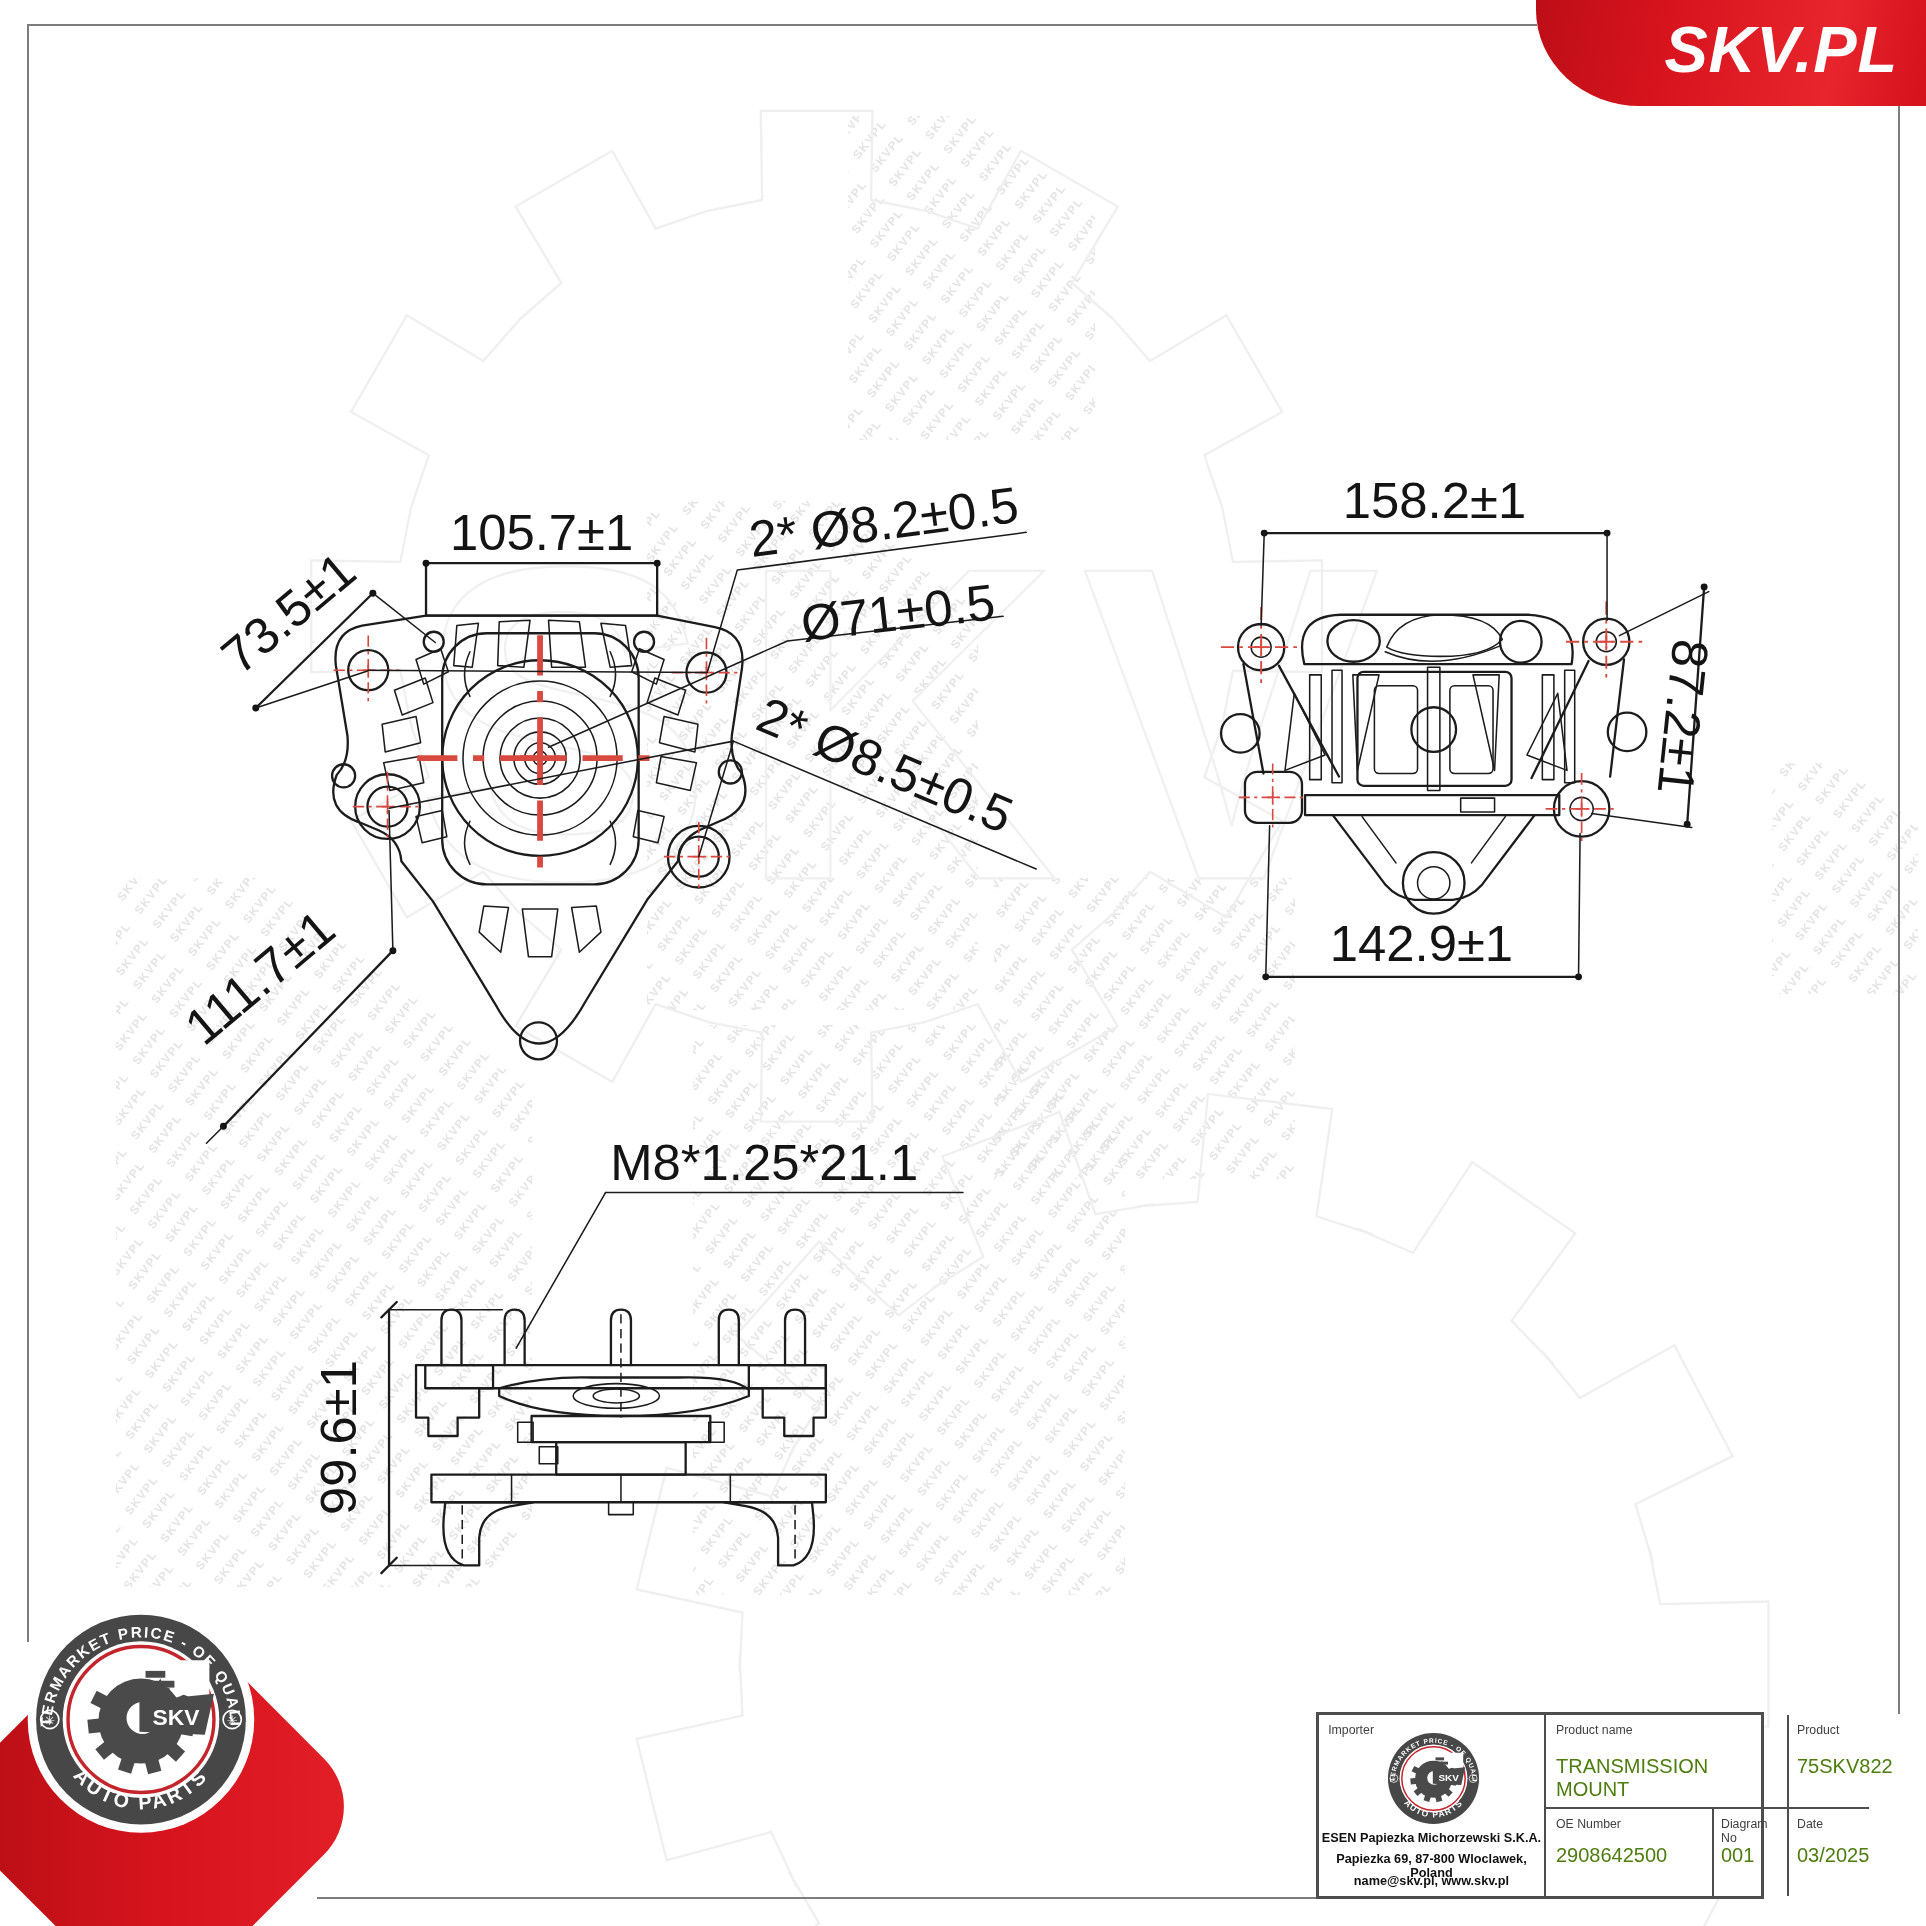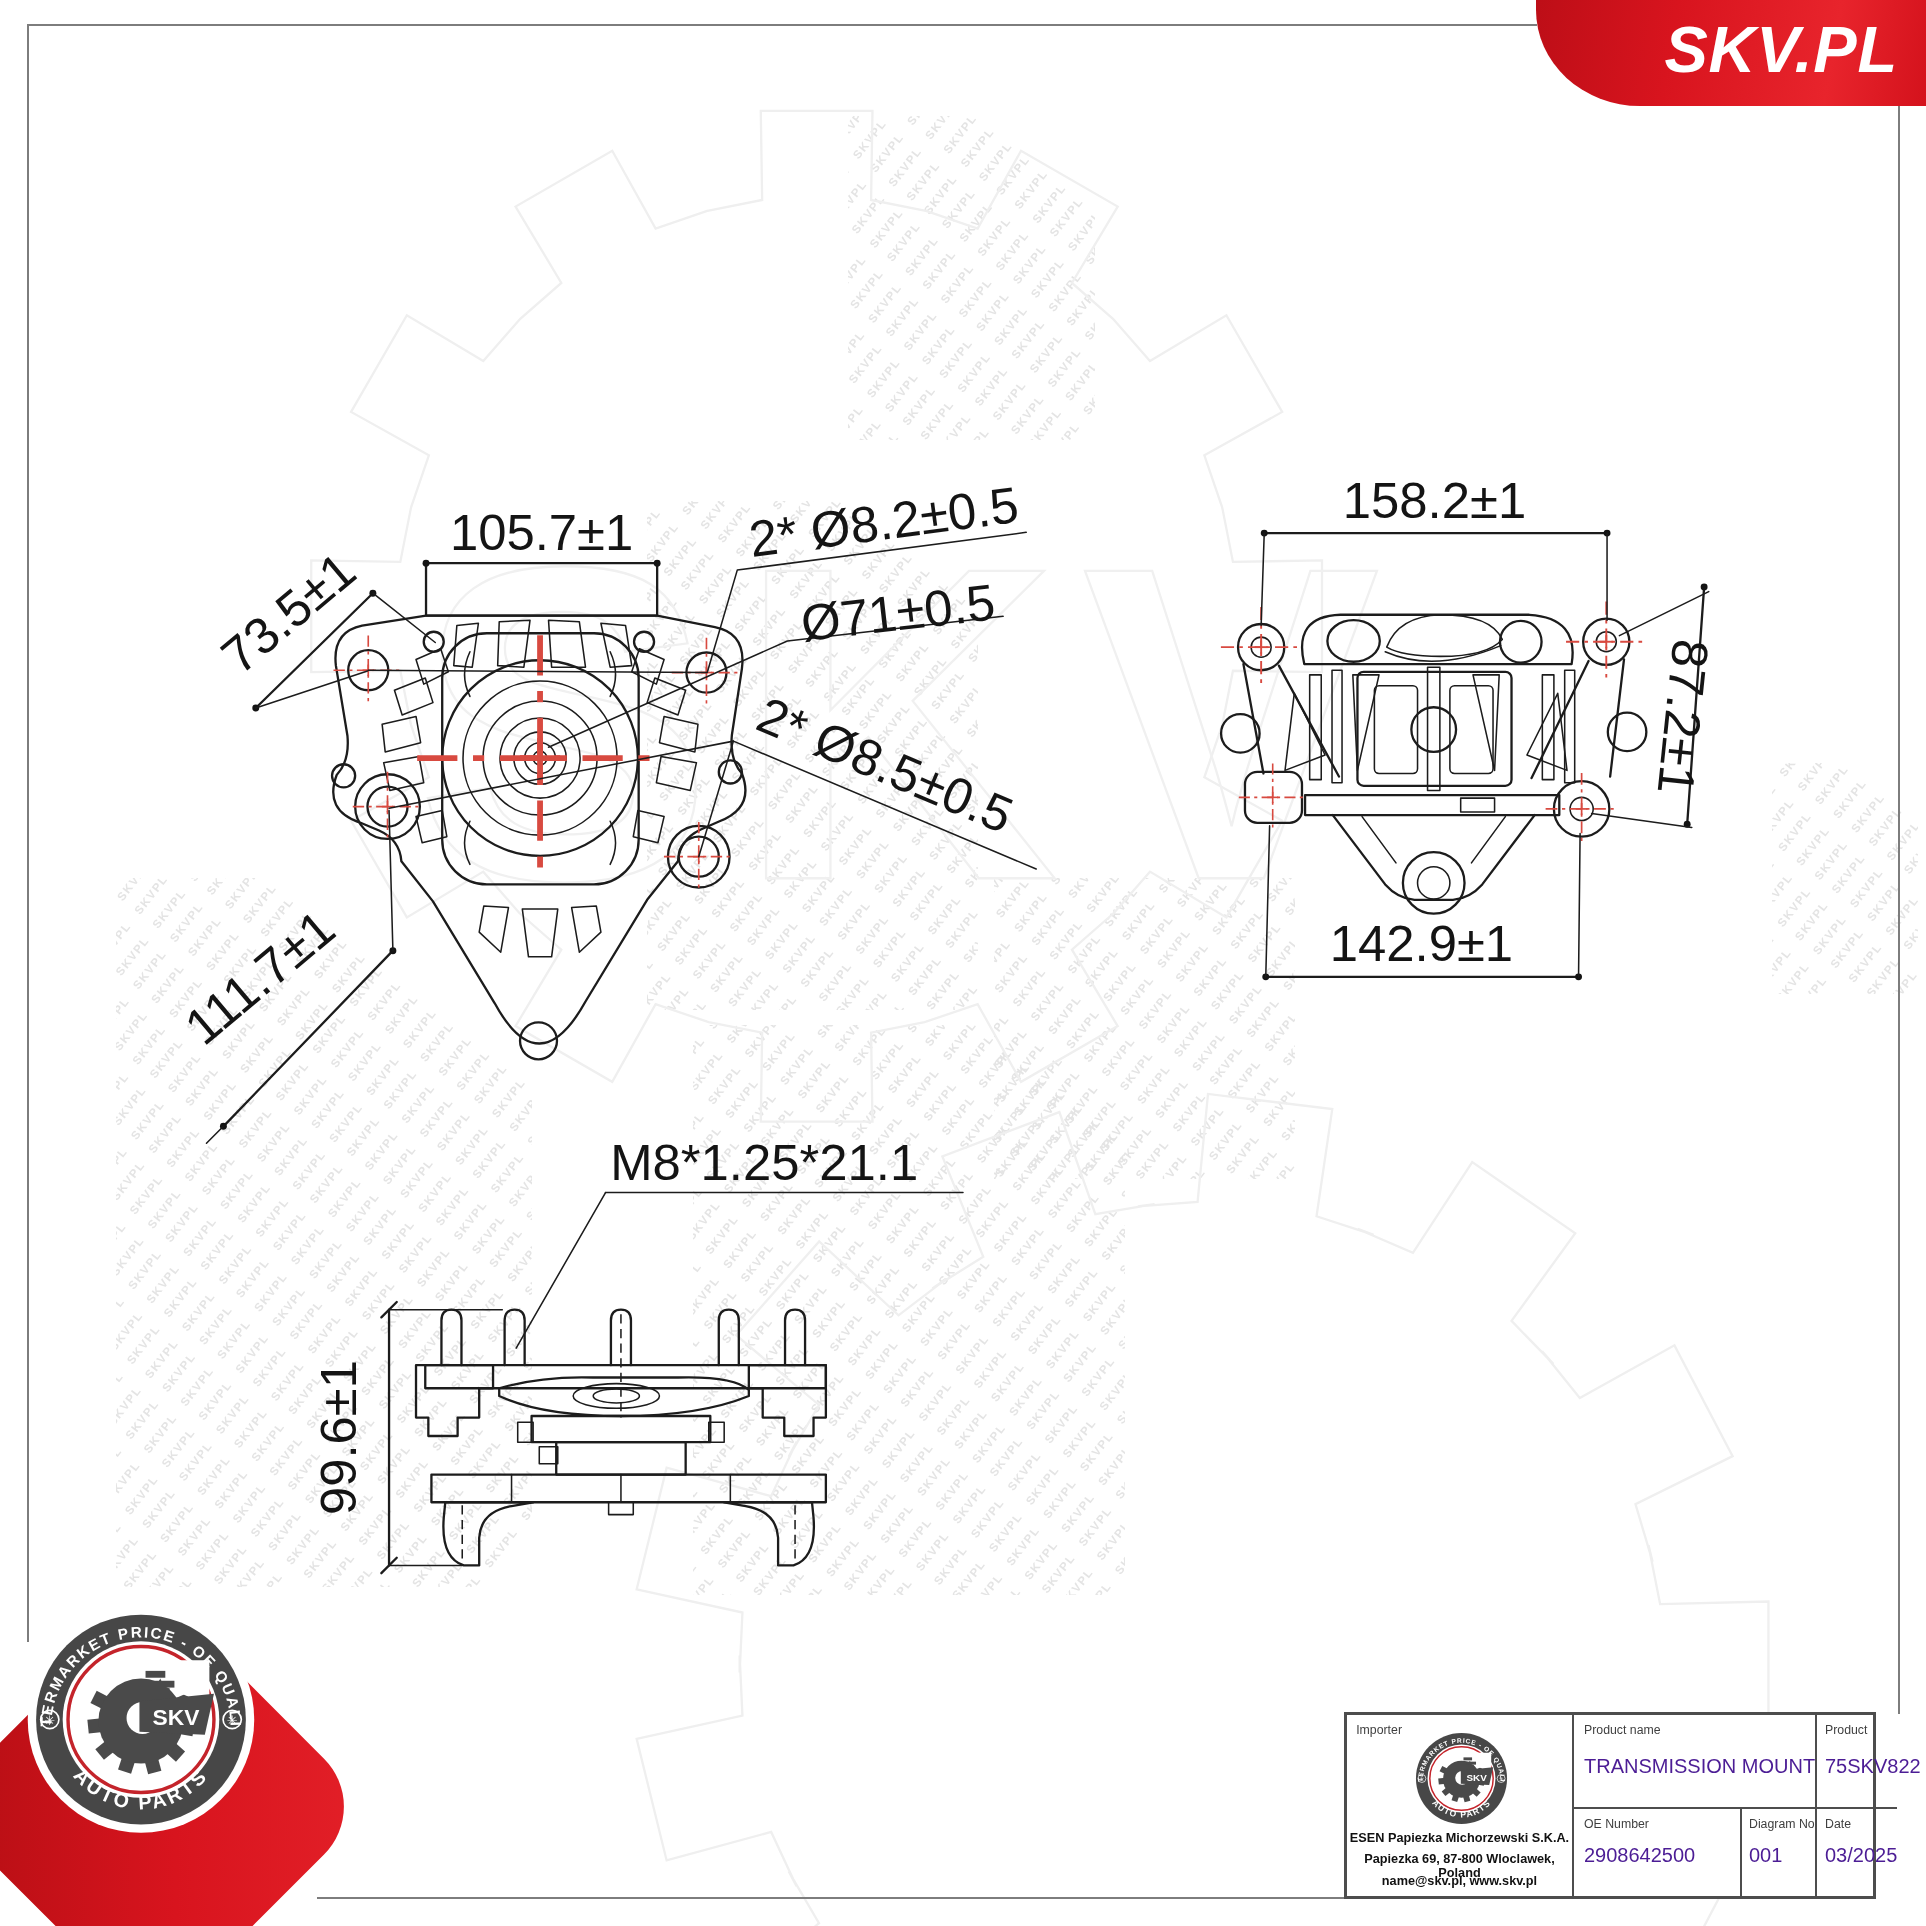--- a/index.html
+++ b/index.html
@@ -21,25 +21,25 @@
           word-spacing:9.2px;line-height:1.95;}
   
   #drawing{position:absolute;left:0;top:0;}
   .ln{fill:none;stroke:#1c1c1c;stroke-width:3;stroke-linecap:round;stroke-linejoin:round;}
   .thin{fill:none;stroke:#1c1c1c;stroke-width:2;stroke-linecap:round;stroke-linejoin:round;}
   .dsh{fill:none;stroke:#1c1c1c;stroke-width:2;stroke-dasharray:12 7;}
   .red{stroke:#d84a40;stroke-width:2.6;fill:none;}
   .dimtxt{font-family:"Liberation Sans",sans-serif;font-size:66px;fill:#141414;}
   .dot{fill:#141414;stroke:none;}
   
-  #tblock{position:absolute;left:1344px;top:1712px;width:532px;height:187px;
+  #tblock{position:absolute;left:1316px;top:1712px;width:448px;height:187px;
           border:3.1px solid #4d4d4d;background:#fff;box-sizing:border-box;text-decoration:underline;}
   #tblock .cellline{position:absolute;background:#4d4d4d;}
   .tlabel{position:absolute;font-size:12.3px;color:#3f3f3f;}
-  .tvalue{position:absolute;font-size:20px;color:#4c1d95;}
+  .tvalue{position:absolute;font-size:20px;color:#4d7c0f;}
   .imp-line{position:absolute;width:222px;text-align:center;font-size:12.7px;font-weight:bold;color:#111;}
 </style>
 </head>
 <body>
 
 <div class="wm" style="left:116px;top:878px;width:416px;height:709px;">
     <span class="wm-inner">SKVPL SKVPL SKVPL SKVPL SKVPL SKVPL SKVPL SKVPL SKVPL SKVPL SKVPL SKVPL SKVPL SKVPL SKVPL SKVPL SKVPL SKVPL SKVPL SKVPL SKVPL SKVPL SKVPL SKVPL SKVPL SKVPL SKVPL SKVPL SKVPL SKVPL SKVPL SKVPL SKVPL SKVPL SKVPL SKVPL SKVPL SKVPL SKVPL SKVPL SKVPL SKVPL SKVPL SKVPL SKVPL SKVPL SKVPL SKVPL SKVPL SKVPL SKVPL SKVPL SKVPL SKVPL SKVPL SKVPL SKVPL SKVPL SKVPL SKVPL SKVPL SKVPL SKVPL SKVPL SKVPL SKVPL SKVPL SKVPL SKVPL SKVPL SKVPL SKVPL SKVPL SKVPL SKVPL SKVPL SKVPL SKVPL SKVPL SKVPL SKVPL SKVPL SKVPL SKVPL SKVPL SKVPL SKVPL SKVPL SKVPL SKVPL SKVPL SKVPL SKVPL SKVPL SKVPL SKVPL SKVPL SKVPL SKVPL SKVPL SKVPL SKVPL SKVPL SKVPL SKVPL SKVPL SKVPL SKVPL SKVPL SKVPL SKVPL SKVPL SKVPL SKVPL SKVPL SKVPL SKVPL SKVPL SKVPL SKVPL SKVPL SKVPL SKVPL SKVPL SKVPL SKVPL SKVPL SKVPL SKVPL SKVPL SKVPL SKVPL SKVPL SKVPL SKVPL SKVPL SKVPL SKVPL SKVPL SKVPL SKVPL SKVPL SKVPL SKVPL SKVPL SKVPL SKVPL SKVPL SKVPL SKVPL SKVPL SKVPL SKVPL SKVPL SKVPL SKVPL SKVPL SKVPL SKVPL SKVPL SKVPL SKVPL SKVPL SKVPL SKVPL SKVPL SKVPL SKVPL SKVPL SKVPL SKVPL SKVPL SKVPL SKVPL SKVPL SKVPL SKVPL SKVPL SKVPL SKVPL SKVPL SKVPL SKVPL SKVPL SKVPL SKVPL SKVPL SKVPL SKVPL SKVPL SKVPL SKVPL SKVPL SKVPL SKVPL SKVPL SKVPL SKVPL SKVPL SKVPL SKVPL SKVPL SKVPL SKVPL SKVPL SKVPL SKVPL SKVPL SKVPL SKVPL SKVPL SKVPL SKVPL SKVPL SKVPL SKVPL SKVPL SKVPL SKVPL SKVPL SKVPL SKVPL SKVPL SKVPL SKVPL SKVPL SKVPL SKVPL SKVPL SKVPL SKVPL SKVPL SKVPL SKVPL SKVPL SKVPL SKVPL SKVPL SKVPL SKVPL SKVPL SKVPL SKVPL SKVPL SKVPL SKVPL SKVPL SKVPL SKVPL SKVPL SKVPL SKVPL SKVPL SKVPL SKVPL SKVPL SKVPL SKVPL SKVPL SKVPL SKVPL SKVPL SKVPL SKVPL SKVPL SKVPL SKVPL SKVPL SKVPL SKVPL SKVPL SKVPL SKVPL SKVPL SKVPL SKVPL SKVPL SKVPL SKVPL SKVPL SKVPL SKVPL SKVPL SKVPL SKVPL SKVPL SKVPL SKVPL SKVPL SKVPL SKVPL SKVPL SKVPL SKVPL SKVPL SKVPL SKVPL SKVPL SKVPL SKVPL SKVPL SKVPL SKVPL SKVPL SKVPL SKVPL SKVPL SKVPL SKVPL SKVPL SKVPL SKVPL SKVPL SKVPL SKVPL SKVPL SKVPL SKVPL SKVPL SKVPL SKVPL SKVPL SKVPL SKVPL SKVPL SKVPL SKVPL SKVPL SKVPL SKVPL SKVPL SKVPL SKVPL SKVPL SKVPL SKVPL SKVPL SKVPL SKVPL SKVPL SKVPL SKVPL SKVPL SKVPL SKVPL SKVPL SKVPL SKVPL SKVPL SKVPL SKVPL SKVPL SKVPL SKVPL SKVPL SKVPL SKVPL SKVPL SKVPL SKVPL SKVPL SKVPL SKVPL SKVPL SKVPL SKVPL SKVPL SKVPL SKVPL SKVPL SKVPL SKVPL SKVPL SKVPL SKVPL SKVPL SKVPL SKVPL SKVPL SKVPL SKVPL SKVPL SKVPL SKVPL SKVPL SKVPL SKVPL SKVPL SKVPL SKVPL SKVPL SKVPL SKVPL SKVPL SKVPL SKVPL SKVPL SKVPL SKVPL SKVPL SKVPL SKVPL SKVPL SKVPL SKVPL SKVPL SKVPL SKVPL SKVPL SKVPL SKVPL SKVPL SKVPL SKVPL SKVPL SKVPL SKVPL SKVPL SKVPL SKVPL </span>
   </div>
 <div class="wm" style="left:647px;top:501px;width:331px;height:509px;">
     <span class="wm-inner">SKVPL SKVPL SKVPL SKVPL SKVPL SKVPL SKVPL SKVPL SKVPL SKVPL SKVPL SKVPL SKVPL SKVPL SKVPL SKVPL SKVPL SKVPL SKVPL SKVPL SKVPL SKVPL SKVPL SKVPL SKVPL SKVPL SKVPL SKVPL SKVPL SKVPL SKVPL SKVPL SKVPL SKVPL SKVPL SKVPL SKVPL SKVPL SKVPL SKVPL SKVPL SKVPL SKVPL SKVPL SKVPL SKVPL SKVPL SKVPL SKVPL SKVPL SKVPL SKVPL SKVPL SKVPL SKVPL SKVPL SKVPL SKVPL SKVPL SKVPL SKVPL SKVPL SKVPL SKVPL SKVPL SKVPL SKVPL SKVPL SKVPL SKVPL SKVPL SKVPL SKVPL SKVPL SKVPL SKVPL SKVPL SKVPL SKVPL SKVPL SKVPL SKVPL SKVPL SKVPL SKVPL SKVPL SKVPL SKVPL SKVPL SKVPL SKVPL SKVPL SKVPL SKVPL SKVPL SKVPL SKVPL SKVPL SKVPL SKVPL SKVPL SKVPL SKVPL SKVPL SKVPL SKVPL SKVPL SKVPL SKVPL SKVPL SKVPL SKVPL SKVPL SKVPL SKVPL SKVPL SKVPL SKVPL SKVPL SKVPL SKVPL SKVPL SKVPL SKVPL SKVPL SKVPL SKVPL SKVPL SKVPL SKVPL SKVPL SKVPL SKVPL SKVPL SKVPL SKVPL SKVPL SKVPL SKVPL SKVPL SKVPL SKVPL SKVPL SKVPL SKVPL SKVPL SKVPL SKVPL SKVPL SKVPL SKVPL SKVPL SKVPL SKVPL SKVPL SKVPL SKVPL SKVPL SKVPL SKVPL SKVPL SKVPL SKVPL SKVPL SKVPL SKVPL SKVPL SKVPL SKVPL SKVPL SKVPL SKVPL SKVPL SKVPL SKVPL SKVPL SKVPL SKVPL SKVPL SKVPL SKVPL SKVPL SKVPL SKVPL SKVPL SKVPL SKVPL SKVPL SKVPL SKVPL SKVPL SKVPL SKVPL SKVPL SKVPL SKVPL SKVPL SKVPL SKVPL SKVPL SKVPL SKVPL SKVPL SKVPL SKVPL SKVPL SKVPL SKVPL SKVPL SKVPL SKVPL SKVPL SKVPL SKVPL SKVPL SKVPL SKVPL SKVPL SKVPL SKVPL SKVPL SKVPL SKVPL SKVPL SKVPL SKVPL SKVPL SKVPL SKVPL SKVPL SKVPL SKVPL SKVPL SKVPL SKVPL SKVPL SKVPL SKVPL SKVPL SKVPL SKVPL SKVPL SKVPL SKVPL SKVPL SKVPL SKVPL SKVPL SKVPL SKVPL SKVPL SKVPL SKVPL SKVPL SKVPL SKVPL SKVPL SKVPL SKVPL SKVPL SKVPL SKVPL SKVPL SKVPL SKVPL SKVPL SKVPL SKVPL SKVPL SKVPL SKVPL SKVPL SKVPL SKVPL SKVPL SKVPL SKVPL SKVPL SKVPL SKVPL SKVPL SKVPL SKVPL SKVPL SKVPL SKVPL SKVPL SKVPL SKVPL SKVPL SKVPL SKVPL SKVPL SKVPL SKVPL SKVPL SKVPL SKVPL SKVPL SKVPL SKVPL SKVPL SKVPL SKVPL SKVPL SKVPL SKVPL SKVPL SKVPL SKVPL SKVPL SKVPL SKVPL SKVPL SKVPL SKVPL SKVPL SKVPL SKVPL SKVPL SKVPL SKVPL SKVPL SKVPL SKVPL SKVPL SKVPL SKVPL SKVPL SKVPL SKVPL SKVPL SKVPL SKVPL SKVPL SKVPL SKVPL SKVPL SKVPL SKVPL SKVPL SKVPL SKVPL SKVPL SKVPL SKVPL SKVPL SKVPL SKVPL SKVPL SKVPL SKVPL SKVPL SKVPL SKVPL SKVPL SKVPL SKVPL SKVPL SKVPL SKVPL SKVPL SKVPL SKVPL SKVPL SKVPL SKVPL SKVPL SKVPL SKVPL SKVPL SKVPL SKVPL SKVPL SKVPL SKVPL SKVPL SKVPL SKVPL SKVPL SKVPL SKVPL SKVPL SKVPL SKVPL SKVPL SKVPL SKVPL SKVPL SKVPL SKVPL SKVPL SKVPL SKVPL SKVPL SKVPL SKVPL SKVPL SKVPL SKVPL SKVPL SKVPL SKVPL SKVPL SKVPL SKVPL SKVPL SKVPL SKVPL SKVPL SKVPL SKVPL SKVPL SKVPL SKVPL SKVPL SKVPL SKVPL SKVPL SKVPL </span>

